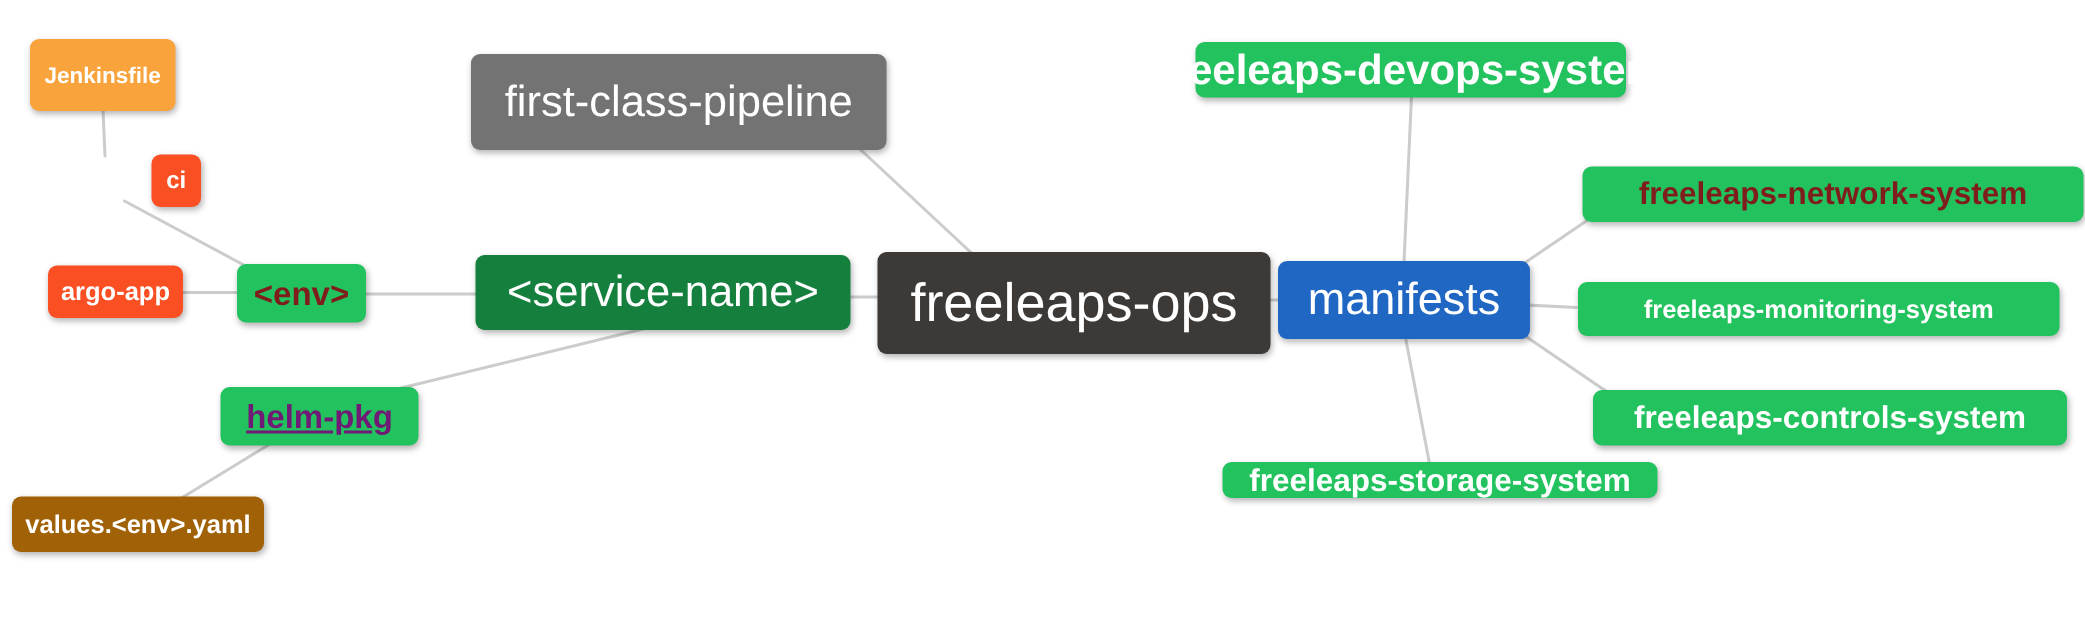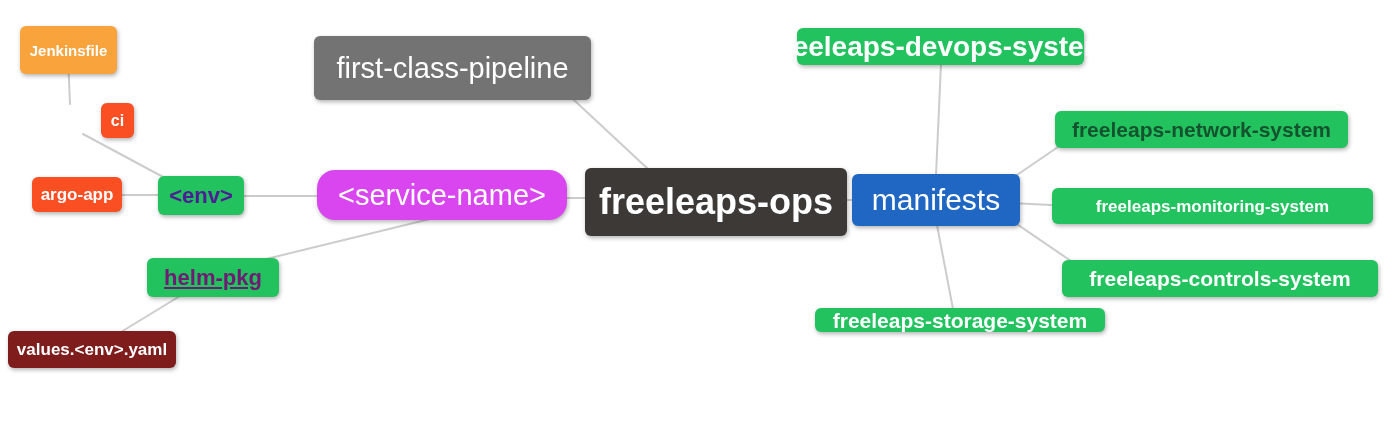--- a/index.html
+++ b/index.html
@@ -23,21 +23,21 @@
     align-items: center;
     justify-content: center;
     color: #ffffff;
     border-radius: 6px;
     box-shadow: 1px 2px 4px rgba(0,0,0,0.30);
     white-space: nowrap;
     cursor: pointer;
     line-height: 1;
     user-select: none;
   }
-  .kind-root   { font-weight: 700; }
+  .kind-root   { font-weight: 400; }
   .kind-branch { font-weight: 400; }
   .kind-green, .kind-red, .kind-orange { font-weight: 700; }
 </style>
 </head>
 <body>
 
 <div id="canvas" style="background: rgb(255, 255, 255);">
   <svg id="edge-layer" xmlns="http://www.w3.org/2000/svg">
       <line x1="68" y1="57" x2="70" y2="104" stroke="#cccccc" stroke-width="2" stroke-linecap="round"></line>
       <line x1="83" y1="134" x2="165" y2="178" stroke="#cccccc" stroke-width="2" stroke-linecap="round"></line>
@@ -49,26 +49,26 @@
       <line x1="560" y1="87" x2="648" y2="169" stroke="#cccccc" stroke-width="2" stroke-linecap="round"></line>
       <line x1="846" y1="200" x2="853" y2="200" stroke="#cccccc" stroke-width="2" stroke-linecap="round"></line>
       <line x1="936" y1="175" x2="941" y2="64" stroke="#cccccc" stroke-width="2" stroke-linecap="round"></line>
       <line x1="1011" y1="179" x2="1058" y2="147" stroke="#cccccc" stroke-width="2" stroke-linecap="round"></line>
       <line x1="1011" y1="203" x2="1051" y2="205" stroke="#cccccc" stroke-width="2" stroke-linecap="round"></line>
       <line x1="1011" y1="220" x2="1071" y2="261" stroke="#cccccc" stroke-width="2" stroke-linecap="round"></line>
       <line x1="937" y1="225" x2="953" y2="309" stroke="#cccccc" stroke-width="2" stroke-linecap="round"></line>
     </svg>
 <div class="node kind-root" style="left: 585px; top: 168px; width: 262px; height: 68px; font-size: 36px; background: rgb(60, 57, 55); color: rgb(255, 255, 255);">freeleaps-ops</div>
     <div class="node kind-branch" style="left: 314px; top: 36px; width: 277px; height: 64px; font-size: 29px; background: #737373; color: rgb(255, 255, 255);">first-class-pipeline</div>
-    <div class="node kind-branch" style="left: 317px; top: 170px; width: 250px; height: 50px; font-size: 29px; background: #d946ef; color: rgb(255, 255, 255); border-radius: 18px;">&lt;service-name&gt;</div>
+    <div class="node kind-branch" style="left: 317px; top: 170px; width: 250px; height: 50px; font-size: 29px; background: #15803d; color: rgb(255, 255, 255);">&lt;service-name&gt;</div>
     <div class="node kind-branch" style="left: 852px; top: 174px; width: 168px; height: 52px; font-size: 30px; background: rgb(32, 103, 196); color: rgb(255, 255, 255);">manifests</div>
-    <div class="node kind-green" style="left: 158px; top: 176px; width: 86px; height: 39px; font-size: 22px; background: rgb(34, 195, 94); color: #4c1d95;">&lt;env&gt;</div>
+    <div class="node kind-green" style="left: 158px; top: 176px; width: 86px; height: 39px; font-size: 22px; background: rgb(34, 195, 94); color: #7f1d1d;">&lt;env&gt;</div>
     <div class="node kind-green" style="left: 147px; top: 258px; width: 132px; height: 39px; font-size: 22px; background: rgb(34, 195, 94); color: #701a75; text-decoration: underline;">helm-pkg</div>
     <div class="node kind-red" style="left: 53px; top: 103px; width: 33px; height: 35px; font-size: 16px; background: rgb(250, 78, 35); color: rgb(255, 255, 255); margin-left: 48px;">ci</div>
     <div class="node kind-red" style="left: 32px; top: 177px; width: 90px; height: 35px; font-size: 17px; background: rgb(250, 78, 35); color: rgb(255, 255, 255);">argo-app</div>
-    <div class="node kind-red" style="left: 8px; top: 331px; width: 168px; height: 37px; font-size: 17px; background: #7f1d1d; color: rgb(255, 255, 255); text-align: center;">values.&lt;env&gt;.yaml</div>
+    <div class="node kind-red" style="left: 8px; top: 331px; width: 168px; height: 37px; font-size: 17px; background: #a16207; color: rgb(255, 255, 255); text-align: center;">values.&lt;env&gt;.yaml</div>
     <div class="node kind-orange" style="left: 20px; top: 26px; width: 97px; height: 48px; font-size: 15px; background: rgb(249, 163, 60); color: rgb(255, 255, 255);">Jenkinsfile</div>
     <div class="node kind-green" style="left: 797px; top: 28px; width: 287px; height: 37px; font-size: 28px; background: rgb(34, 195, 94); color: rgb(255, 255, 255);">freeleaps-devops-system</div>
-    <div class="node kind-green" style="left: 1055px; top: 111px; width: 293px; height: 37px; font-size: 21px; background: rgb(34, 195, 94); color: #14532d;">freeleaps-network-system</div>
+    <div class="node kind-green" style="left: 1055px; top: 111px; width: 334px; height: 37px; font-size: 21px; background: rgb(34, 195, 94); color: #7f1d1d;">freeleaps-network-system</div>
     <div class="node kind-green" style="left: 1052px; top: 188px; width: 321px; height: 36px; font-size: 17px; background: rgb(34, 195, 94); color: rgb(255, 255, 255);">freeleaps-monitoring-system</div>
     <div class="node kind-green" style="left: 1062px; top: 260px; width: 316px; height: 37px; font-size: 21px; background: rgb(34, 195, 94); color: rgb(255, 255, 255);">freeleaps-controls-system</div>
     <div class="node kind-green" style="left: 815px; top: 308px; width: 290px; height: 24px; font-size: 21px; background: rgb(34, 195, 94); color: rgb(255, 255, 255);">freeleaps-storage-system</div>
   </div>
 
 </body></html>

